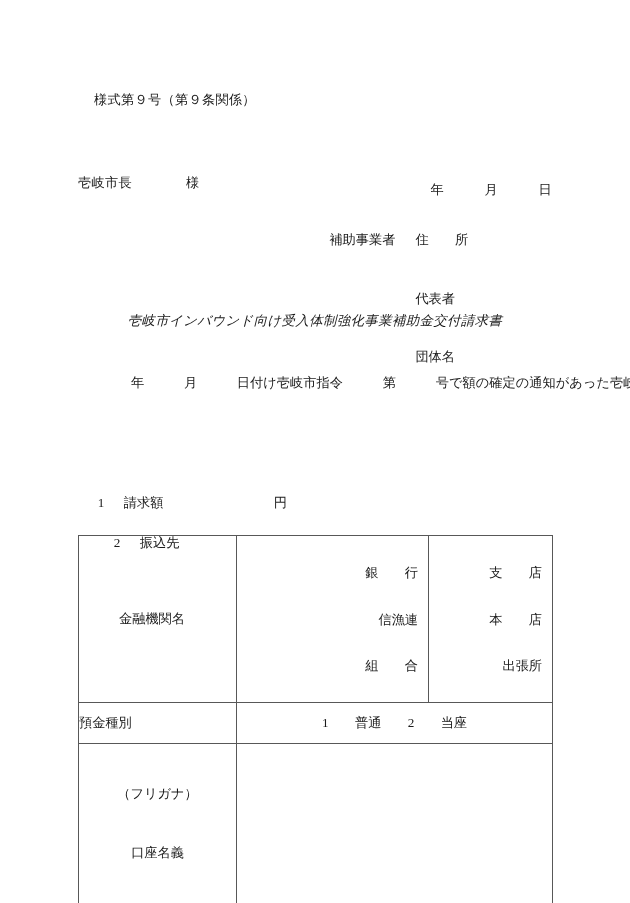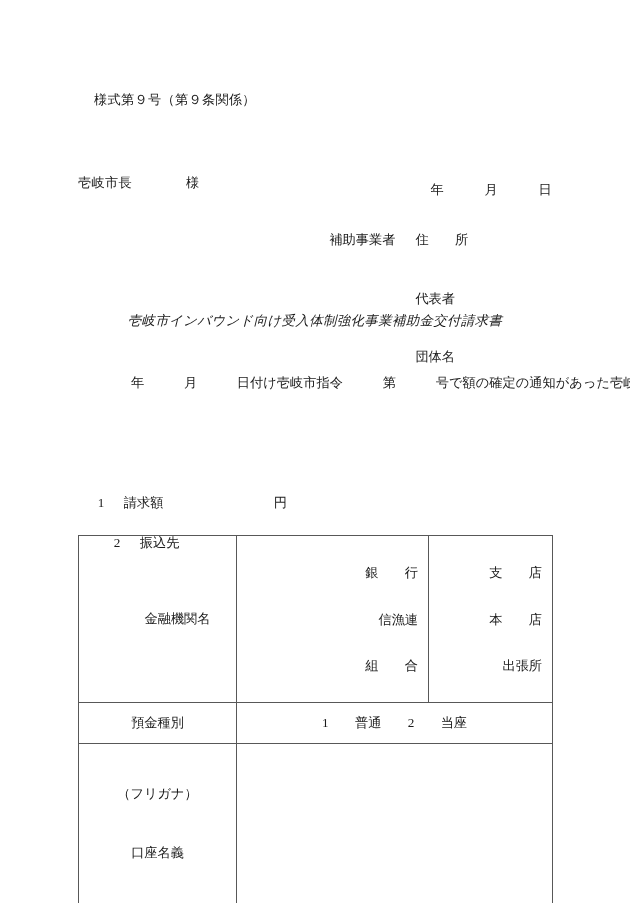--- a/index.html
+++ b/index.html
@@ -124,21 +124,21 @@
     font-size: 13.2px;
     padding: 0;
     vertical-align: middle;
     white-space: pre;
   }
   .col-label { width: 158px; }
   .col-mid   { width: 192px; }
   .col-right { width: 124px; }
 
   .cell-label {
-    text-align: center;
+    text-align: left;
     line-height: 1.55;
   }
   .cell-stack {
     text-align: right;
     padding-right: 10px !important;
     line-height: 1.0;
   }
   .cell-stack span {
     display: block;
     padding: 3.5px 0;

